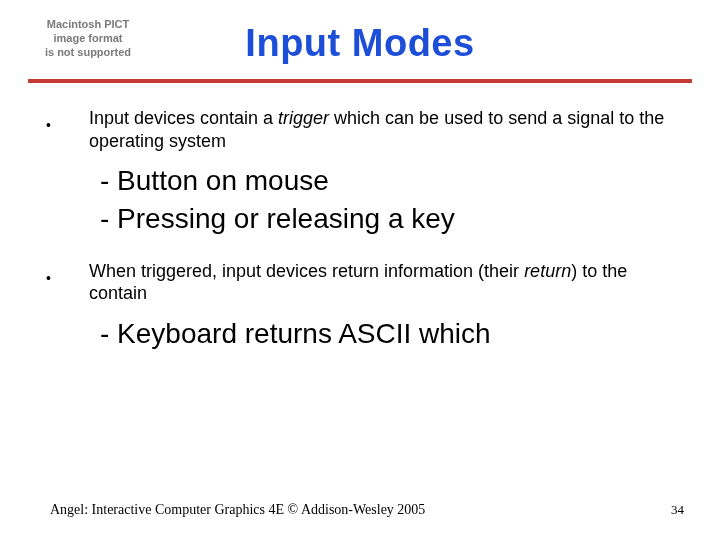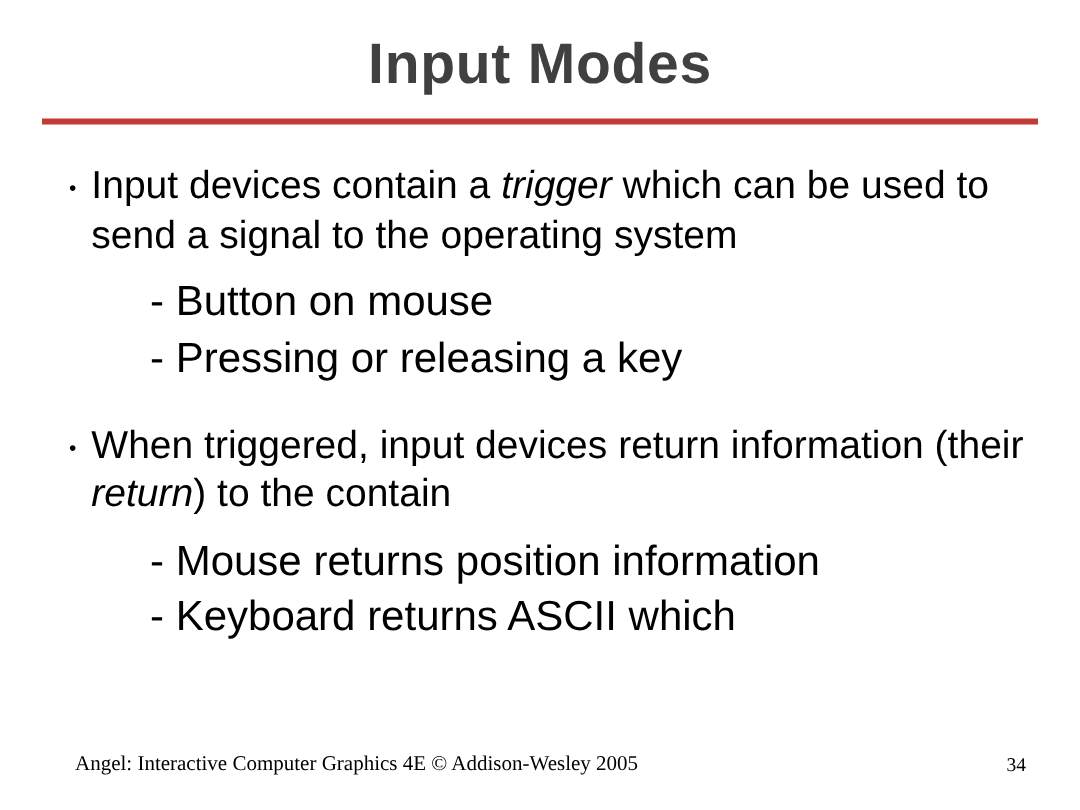--- a/index.html
+++ b/index.html
@@ -24,21 +24,21 @@
     font-size: 11px;
     line-height: 1.25;
     color: #7a7a7a;
     font-weight: bold;
     text-align: center;
   }
   .title {
     text-align: center;
     font-size: 38px;
     font-weight: bold;
-    color: #404040;
+    color: #1d4ed8;
     margin-top: 4px;
     margin-bottom: 14px;
     letter-spacing: 0.5px;
   }
   .rule {
     border: none;
     border-top: 4px solid #c33b35;
     margin: 0 0 24px 0;
   }
   .content {
@@ -50,22 +50,23 @@
     margin-bottom: 10px;
   }
   .bullet-dot {
     font-size: 14px;
     line-height: 30px;
     margin-right: 10px;
     flex-shrink: 0;
     padding-top: 3px;
   }
   .bullet-text {
-    font-size: 26px;
+    font-size: 18px;
     line-height: 1.25;
+    margin-left: 28px;
   }
   .sub-group {
     margin: 6px 0 22px 54px;
   }
   .sub-item {
     font-size: 28px;
     line-height: 1.35;
   }
   .dash { }
   .italic { font-style: italic; }
@@ -87,20 +88,25 @@
   .footer-right {
     font-size: 13px;
     margin-top: 28px;
   }
 </style>
 </head>
 <body>
 
 <div class="slide">
 
+  <div class="pict-placeholder">
+    <div>Macintosh PICT</div>
+    <div>image format</div>
+    <div>is not supported</div>
+  </div>
 
   <h1 class="title">Input Modes</h1>
   <hr class="rule">
 
   <div class="content">
 
     <div class="bullet-row">
       <span class="bullet-dot">•</span>
       <span class="bullet-text">
         <span>Input devices contain a </span><span class="italic">trigger</span><span> which can be used to send a signal to the operating system</span>
@@ -111,21 +117,20 @@
       <div class="sub-item"><span class="dash">- </span><span>Pressing or releasing a key</span></div>
     </div>
 
     <div class="bullet-row">
       <span class="bullet-dot">•</span>
       <span class="bullet-text">
         <span>When triggered, input devices return information (their </span><span class="italic">return</span><span>) to the contain</span>
       </span>
     </div>
     <div class="sub-group">
-      <div class="sub-item"><span class="dash">- </span><span>Mouse returns position information</span></div>
       <div class="sub-item"><span class="dash">- </span><span>Keyboard returns ASCII which</span></div>
     </div>
 
   </div>
 
   <div class="footer">
     <span class="footer-left">Angel: Interactive Computer Graphics 4E © Addison-Wesley 2005</span>
     <span class="footer-right">34</span>
   </div>
 

